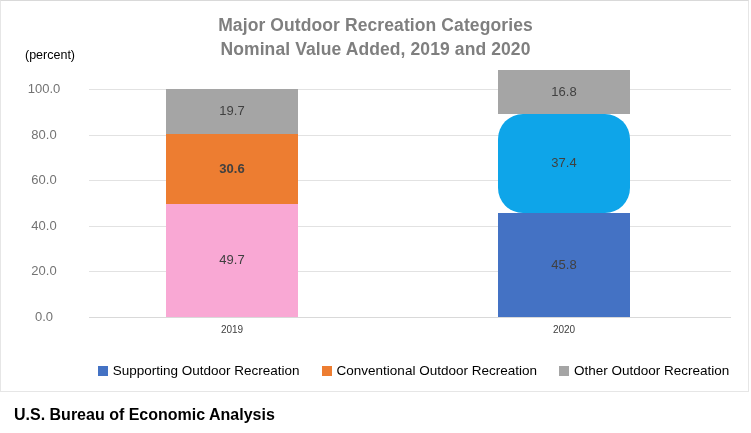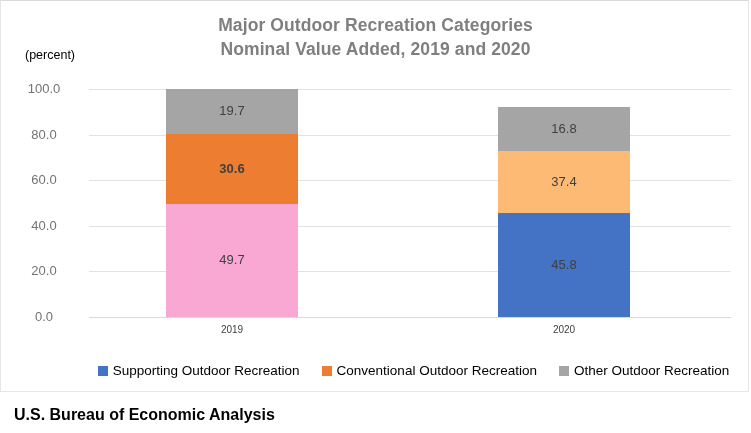--- a/index.html
+++ b/index.html
@@ -206,21 +206,21 @@
       </div>
       <div class="seg" id="seg-2019-supporting" style="height: 113.316px; background: #f9a8d4;">
         <span class="seg-label">49.7</span>
       </div>
     </div>
 
     <div class="bar" id="bar-2020" style="left:409px;">
       <div class="seg" id="seg-2020-other" style="height: 44px; background: rgb(165, 165, 165);">
         <span class="seg-label">16.8</span>
       </div>
-      <div class="seg" id="seg-2020-conventional" style="height: 62px; background: #fdba74;">
+      <div class="seg" id="seg-2020-conventional" style="height: 99px; background: #0ea5e9; border-radius: 25px;">
         <span class="seg-label">37.4</span>
       </div>
       <div class="seg" id="seg-2020-supporting" style="height: 104.424px; background: rgb(68, 114, 196);">
         <span class="seg-label">45.8</span>
       </div>
     </div>
   </div>
 
   <div id="x-axis">
     <div class="xtick" style="left:77px;">2019</div>

